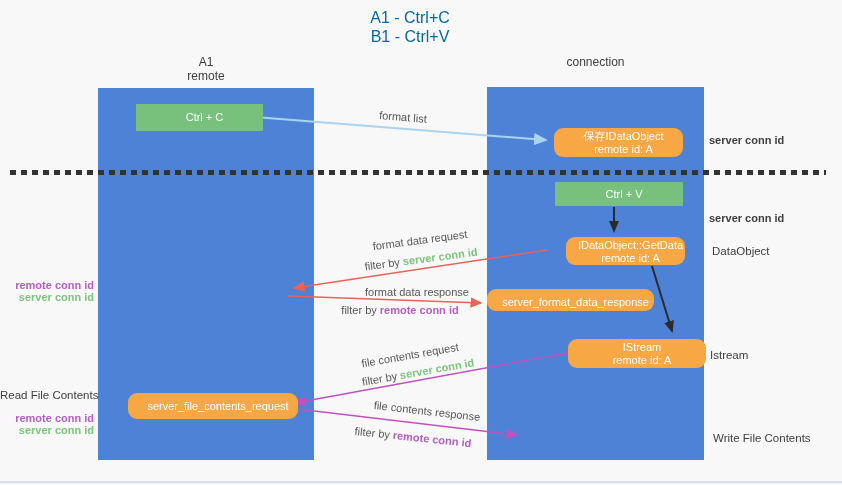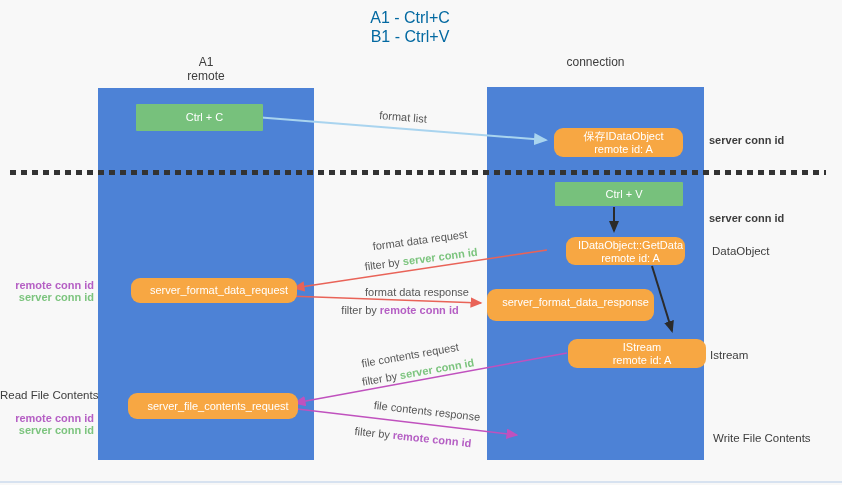--- a/index.html
+++ b/index.html
@@ -96,25 +96,22 @@
 
   <div class="node green" style="left:555px;top:182px;width:118px;height:24px;line-height:24px;">
     <span>Ctrl + V</span>
   </div>
 
   <div class="node orange two" style="left:549px;top:237px;width:109px;height:26px;margin-left:17px;">
     <span class="l1">IDataObject::GetData</span>
     <span class="l2">remote id: A</span>
   </div>
 
-  <div class="node orange" style="left:131px;top:278px;width:156px;height:25px;line-height:25px;">
-    <span>server_format_data_request</span>
-  </div>
 
-  <div class="node orange" style="left:487px;top:289px;width:157px;height:32px;line-height:26px;">
+  <div class="node orange" style="left:487px;top:289px;width:157px;height:22px;line-height:26px;">
     <span>server_format_data_response</span>
   </div>
 
   <div class="node orange two" style="left:568px;top:339px;width:128px;height:27px;">
     <span class="l1">IStream</span>
     <span class="l2">remote id: A</span>
   </div>
 
   <div class="node orange" style="left:128px;top:393px;width:160px;height:26px;line-height:26px;">
     <span>server_file_contents_request</span>

